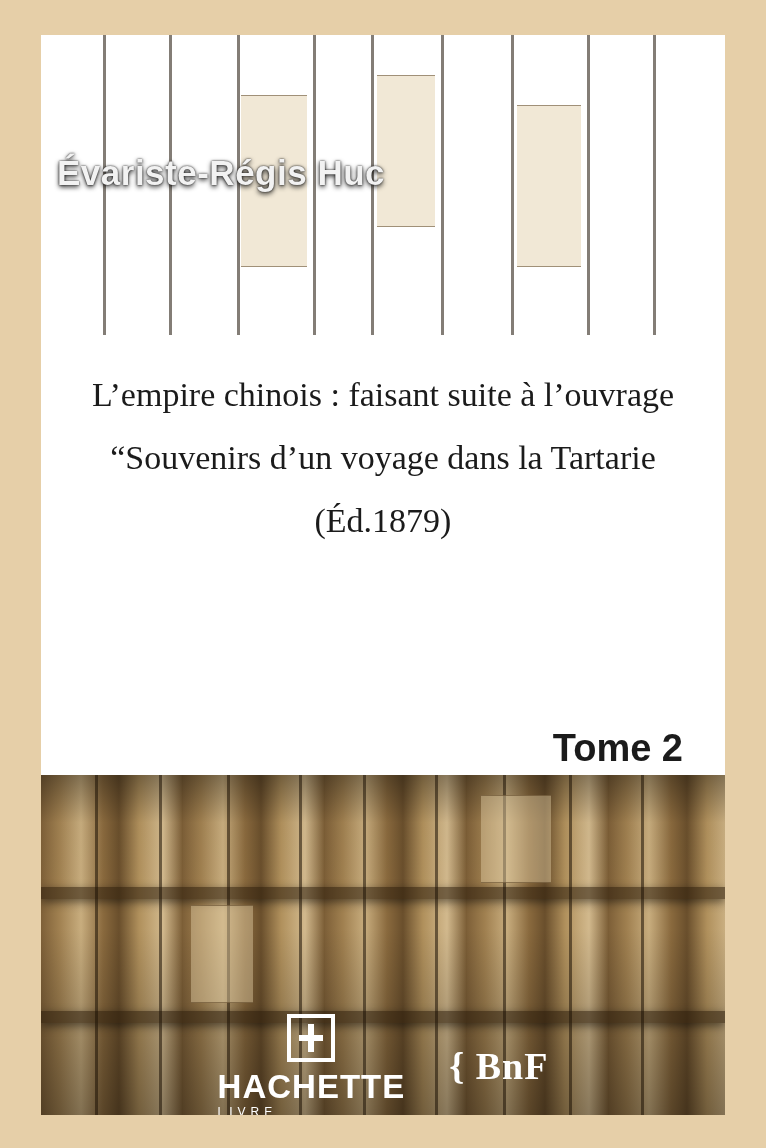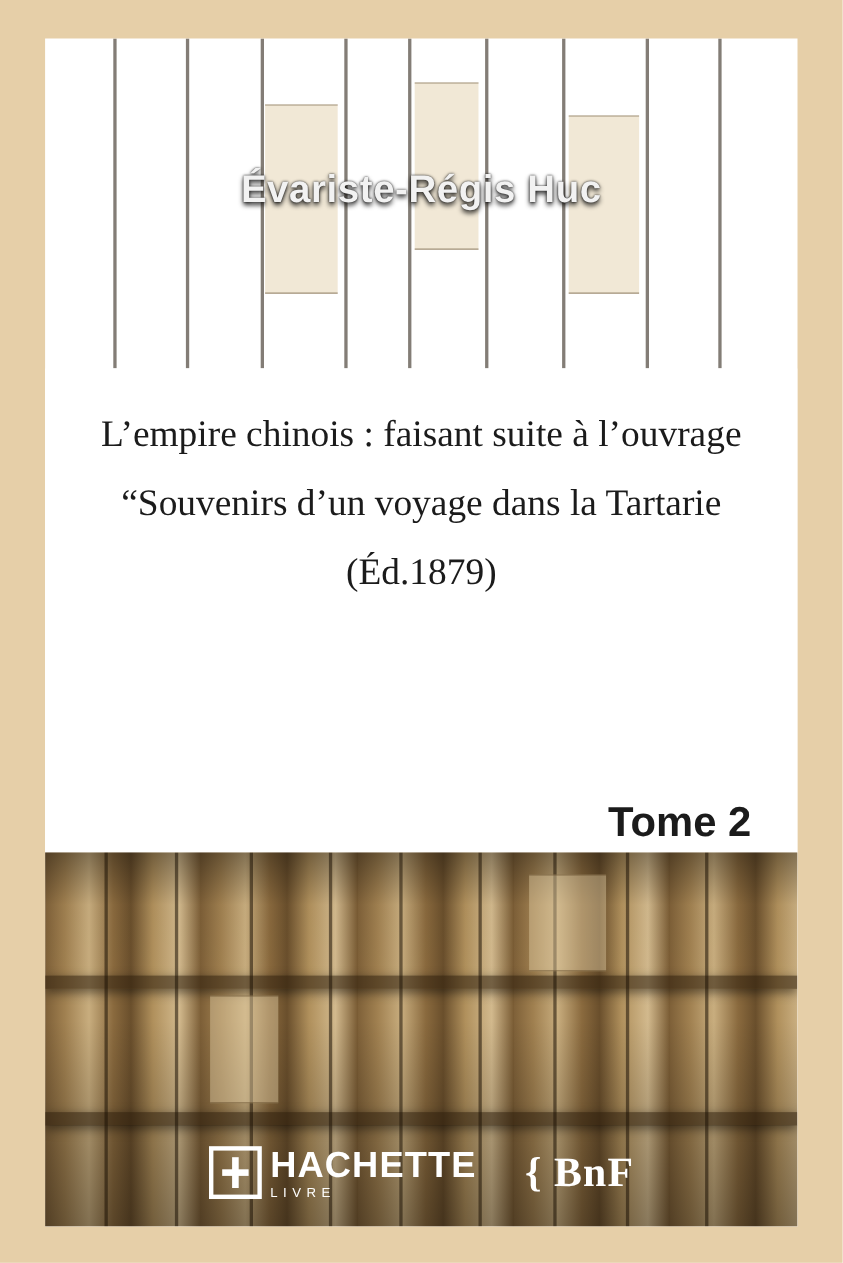--- a/index.html
+++ b/index.html
@@ -97,24 +97,24 @@
   .spine-label {
     position: absolute;
     background: rgba(225,205,165,0.45);
     border-top: 1px solid rgba(80,55,25,0.5);
     border-bottom: 1px solid rgba(80,55,25,0.5);
   }
 
   
   .author-bar {
     position: absolute;
-    left: 0;
+    left: 16px;
     top: 118px;
     width: 684px;
-    text-align: center;
+    text-align: left;
     z-index: 5;
   }
   .author-name {
     display: inline-block;
     color: #f2f2f2;
     font-family: "Liberation Sans", sans-serif;
     font-weight: bold;
     font-size: 35px;
     letter-spacing: 0.5px;
     text-shadow: 0 2px 5px rgba(0,0,0,0.85), 0 0 2px rgba(0,0,0,0.9);
@@ -161,20 +161,21 @@
     display: flex;
     align-items: center;
     justify-content: center;
     gap: 44px;
     z-index: 6;
   }
   .hachette {
     display: flex;
     align-items: center;
     gap: 8px;
+    flex-direction: column;
   }
   .hachette-mark {
     width: 48px;
     height: 48px;
     border: 4px solid #ffffff;
     box-sizing: border-box;
     position: relative;
   }
   .hachette-mark::before {
     content: "";

